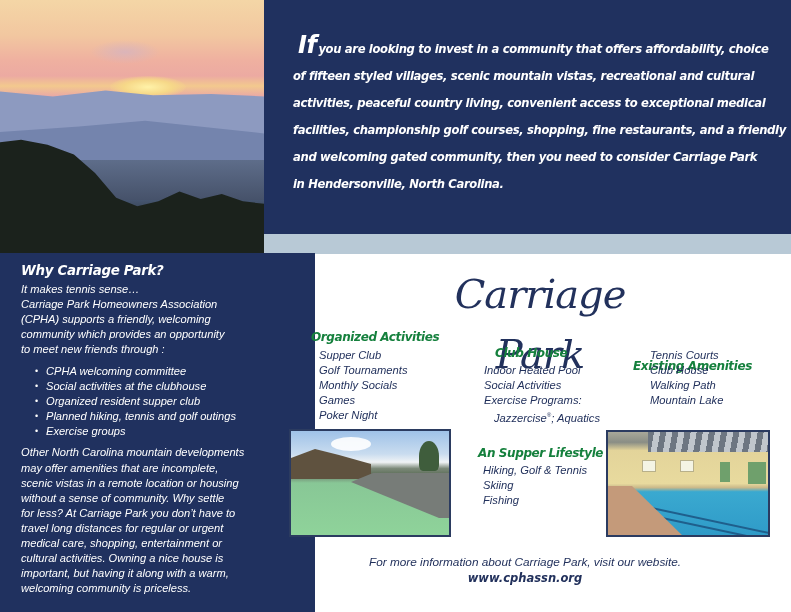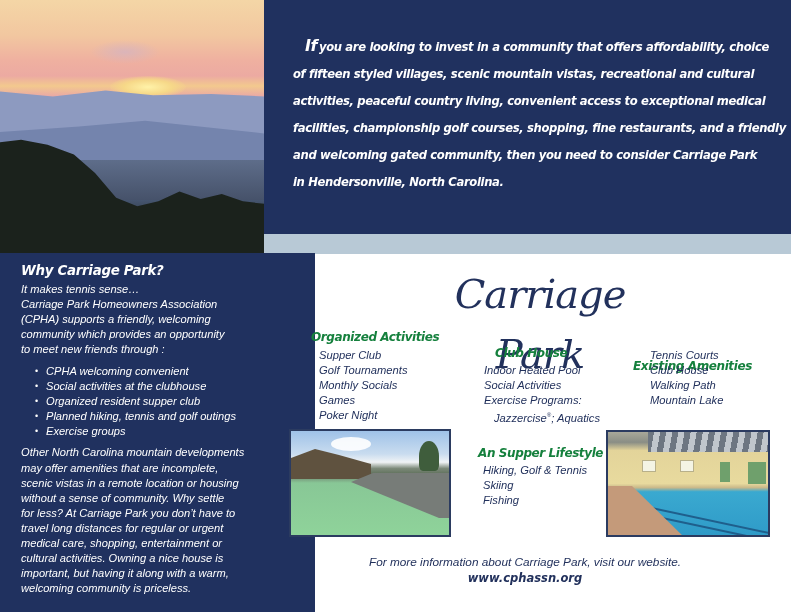--- a/index.html
+++ b/index.html
@@ -45,21 +45,21 @@
   .intro-block {
     position: absolute; left: 264px; top: 0; width: 527px; height: 234px;
     background: #20315f;
     padding: 32px 20px 0 29px;
   }
   .intro-text {
     color: #ffffff; font-family: "DejaVu Sans", sans-serif; font-style: italic; font-weight: bold;
     font-size: 11.6px; line-height: 27px; letter-spacing: -0.35px;
   }
   .intro-text .drop-if {
-    font-size: 16px; letter-spacing: -0.5px; margin-left: 12px; margin-right: 2px;
+    font-size: 24px; letter-spacing: -0.5px; margin-left: 5px; margin-right: 2px;
   }
   .intro-line { display: block; white-space: nowrap; }
 
   .light-band {
     position: absolute; left: 264px; top: 234px; width: 527px; height: 20px; background: #b8c9d6;
   }
 
   
   .why-panel {
     position: absolute; left: 0; top: 253px; width: 315px; height: 359px;
@@ -163,21 +163,21 @@
   <div class="why-body">
     <div>It makes tennis sense…</div>
     <div>Carriage Park Homeowners Association</div>
     <div>(CPHA) supports a friendly, welcoming</div>
     <div>community which provides an opportunity</div>
     <div>to meet new friends through :</div>
   </div>
   <ul class="why-list">
     <li>
         <span class="bullet">•</span>
-        <span>CPHA welcoming convenient</span>
+        <span>CPHA welcoming committee</span>
       </li>
     <li>
         <span class="bullet">•</span>
         <span>Social activities at the clubhouse</span>
       </li>
     <li>
         <span class="bullet">•</span>
         <span>Organized resident supper club</span>
       </li>
     <li>

